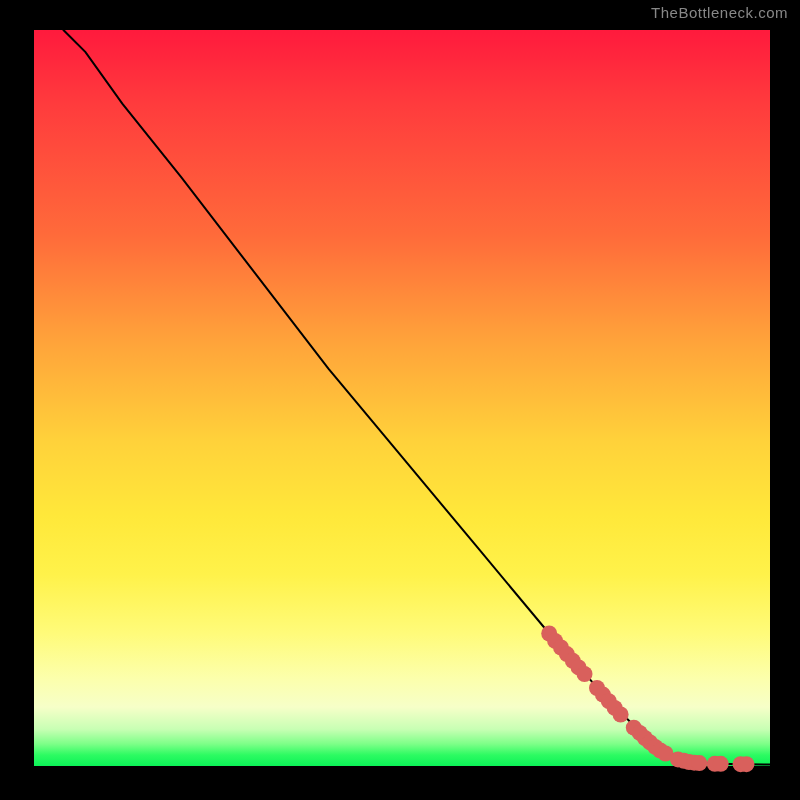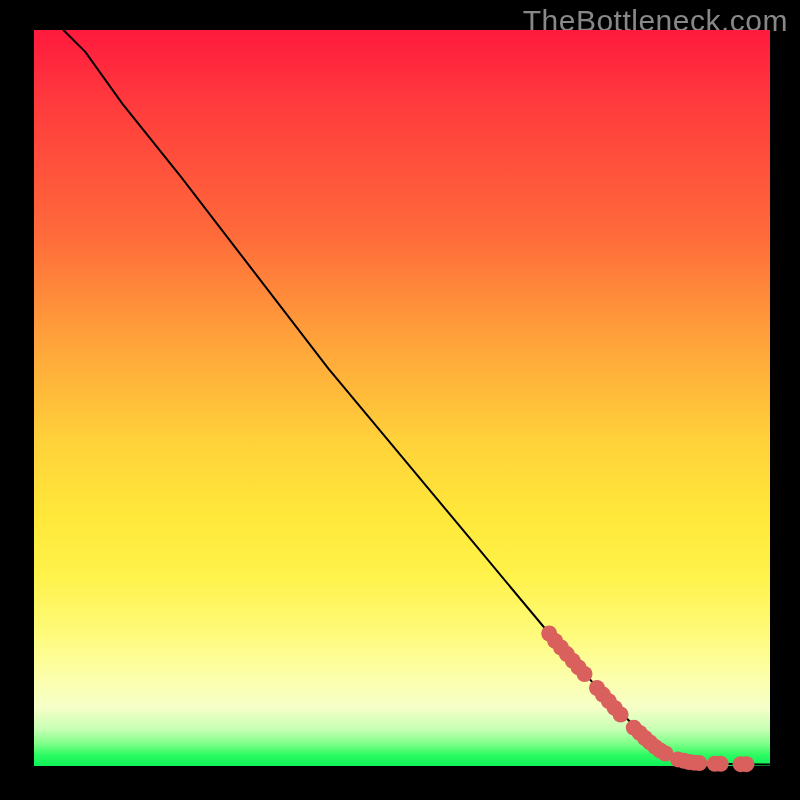--- a/index.html
+++ b/index.html
@@ -9,21 +9,21 @@
     width: 800px;
     height: 800px;
     background: #000;
   }
   .watermark {
     position: absolute;
     top: 4px;
     right: 12px;
     color: #888;
     font-family: Arial, Helvetica, sans-serif;
-    font-size: 30px;
+    font-size: 15px;
     font-weight: 500;
     letter-spacing: 0.5px;
     user-select: none;
   }
   .plot-frame {
     position: absolute;
     left: 34px;
     top: 30px;
     width: 736px;
     height: 736px;

